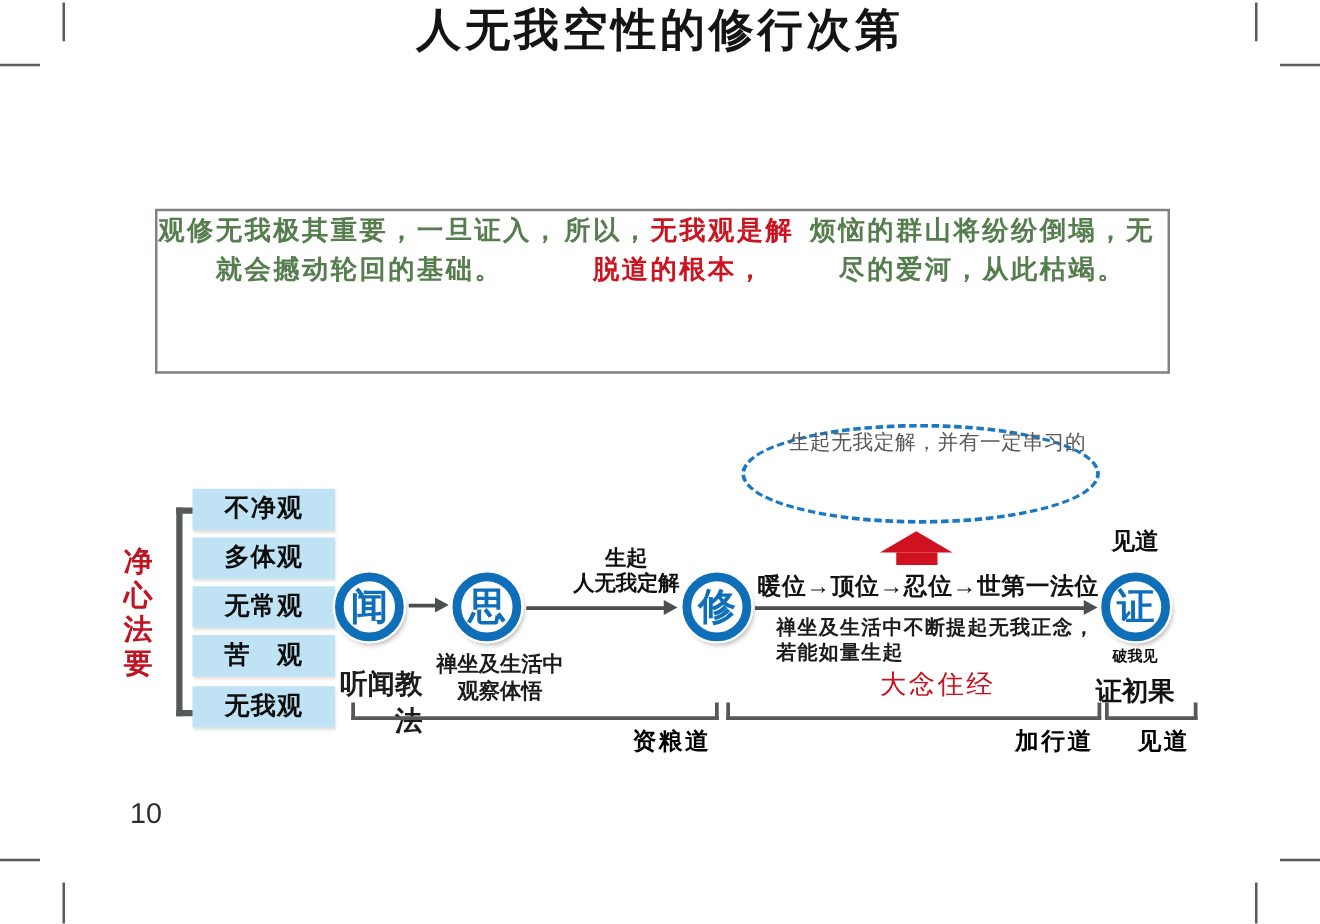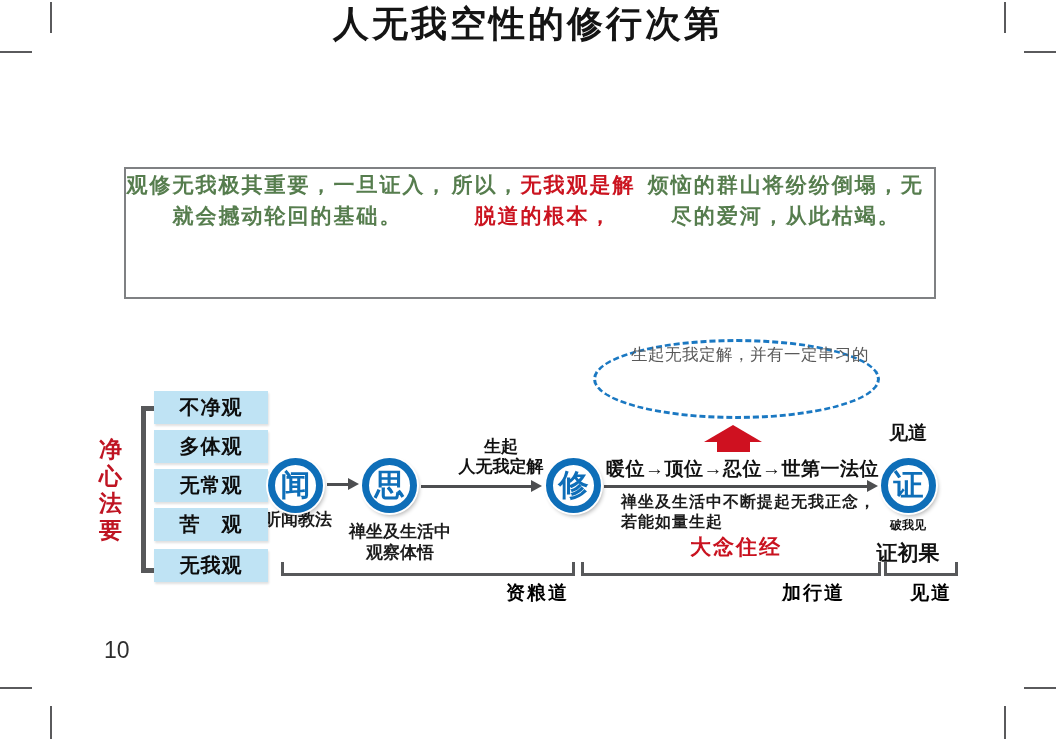--- a/index.html
+++ b/index.html
@@ -62,22 +62,22 @@
     border-left:11px solid #4d4e50; border-top:6.5px solid transparent;
     border-bottom:6.5px solid transparent;
   }
 
   .note-serif {
     font-family:"Liberation Serif", serif; font-weight:bold; color:#1c1c1c;
   }
   .blk-bold { font-weight:bold; color:#111; }
 
   .sutra {
-    font-family:"Liberation Serif", serif; font-weight:bold;
-    color:#c9121f; font-size:21px; letter-spacing:2px;
+    font-family:"Liberation Serif", serif; font-weight:normal;
+    color:#c9121f; font-size:21px; letter-spacing:2px;margin-left:14px;
   }
 
   
   .callout {
     left:593px; top:339px; width:281px; height:74px;
     border:3px dashed #1a78c2; border-radius:50%;
     display:flex; justify-content:center;
     padding-left:0; z-index:2; background:#fff;
   }
   .callout div {
@@ -148,21 +148,21 @@
   <div class="abs stage-circle" style="left:362px;top:458px">
       <span>思</span>
     </div>
   <div class="abs stage-circle" style="left:546px;top:458px">
       <span>修</span>
     </div>
   <div class="abs stage-circle" style="left:881px;top:458px">
       <span>证</span>
     </div>
 
-  <div class="abs note-serif" style="left:258px;top:508px;width:80px;text-align:center;font-size:17px">听闻教法</div>
+  <div class="abs note-serif" style="left:258px;top:532px;width:80px;text-align:right;font-size:22px">听闻教法</div>
   <div class="abs note-serif" style="left:340px;top:520px;width:120px;text-align:center;font-size:17px">禅坐及生活中</div>
   <div class="abs note-serif" style="left:340px;top:541px;width:120px;text-align:center;font-size:17px">观察体悟</div>
 
   <div class="abs blk-bold" style="left:431px;top:437px;width:140px;text-align:center;font-size:17px;line-height:20px">
     <div>生起</div>
     <div>人无我定解</div>
   </div>
 
   <div class="abs blk-bold" style="left:606px;top:456px;width:276px;text-align:left;font-size:19px;letter-spacing:0.5px">暖位→顶位→忍位→世第一法位</div>
 
@@ -181,18 +181,18 @@
 
   <div class="abs red-arrow">
     <div class="head"></div>
     <div class="stem"></div>
   </div>
 
   <div class="path-bracket" style="left:281px;width:288px"></div>
   <div class="path-bracket" style="left:581px;width:294px"></div>
   <div class="path-bracket" style="left:884px;width:68px"></div>
   <div class="path-label" style="left:281px;width:288px">资粮道</div>
-  <div class="path-label" style="left:551px;width:294px">加行道</div>
+  <div class="path-label" style="left:581px;width:294px">加行道</div>
   <div class="path-label" style="left:884px;width:68px">见道</div>
 
   <div class="abs page-num">10</div>
 
 </div>
 
 </body></html>

